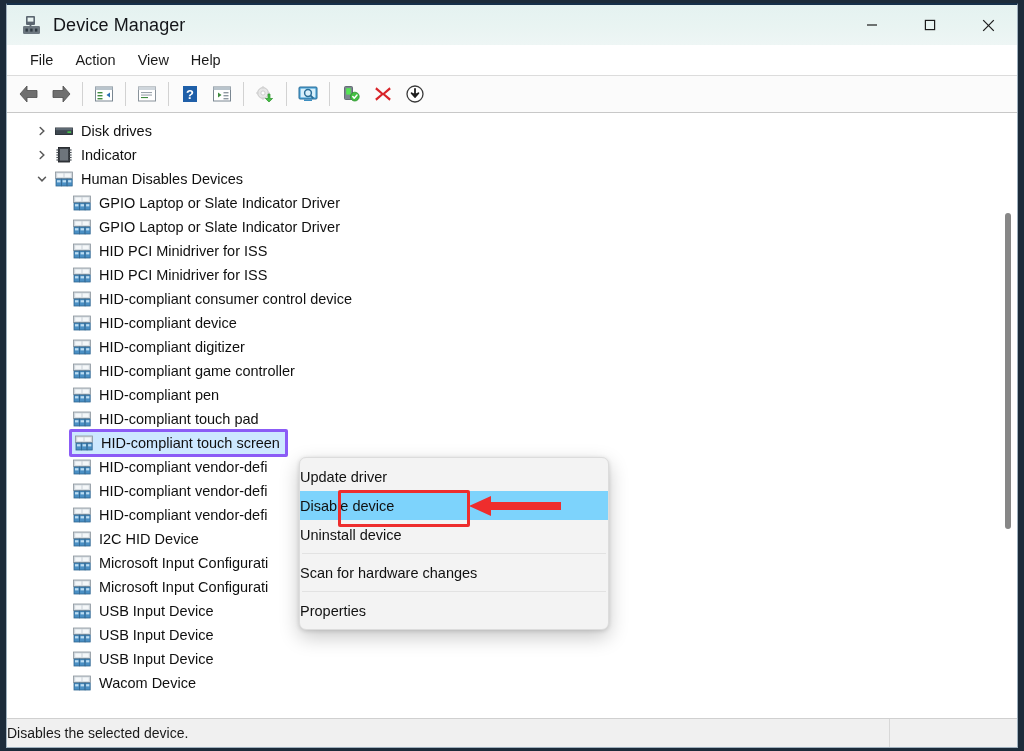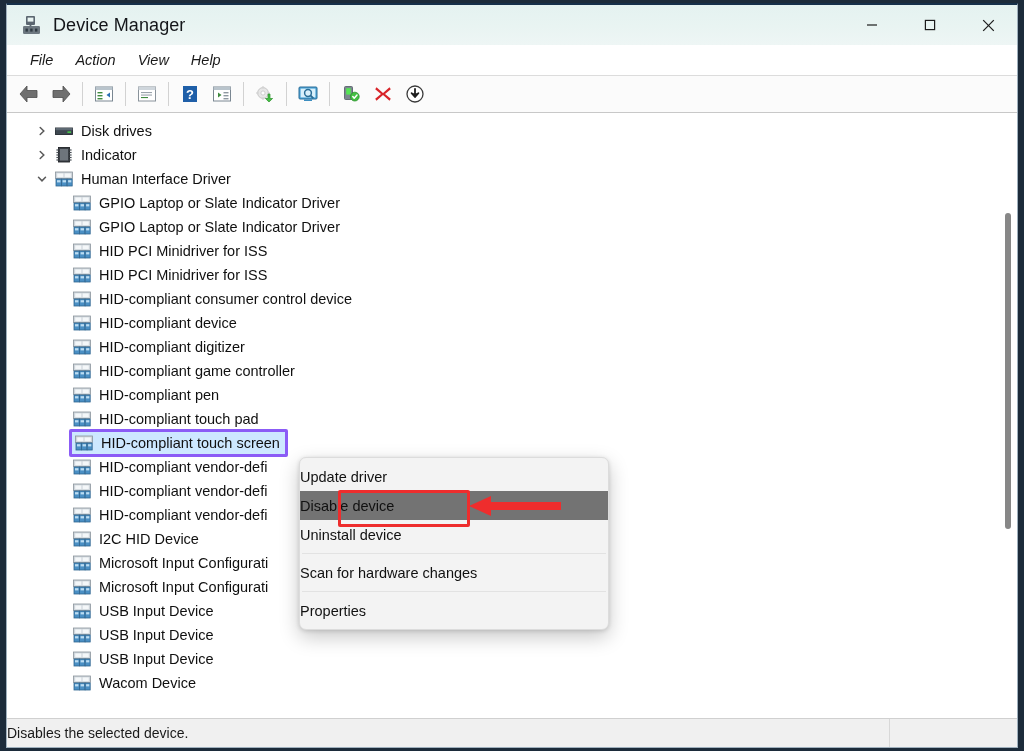--- a/index.html
+++ b/index.html
@@ -74,21 +74,20 @@
 
   
   .menubar {
     height: 29px;
     background: #ffffff;
     display: flex;
     align-items: center;
     padding-left: 12px;
     flex: 0 0 auto;
     border-bottom: 1px solid #ffffff;
-    font-style: italic;
   }
   .menu-item {
     font-size: 14.5px;
     color: #1a1a1a;
     padding: 3px 11px;
     cursor: default;
     white-space: nowrap;
   }
 
   
@@ -205,21 +204,21 @@
   }
   .ctx-item {
     height: 29px;
     display: flex;
     align-items: center;
     font-size: 14.5px;
     color: #111111;
     cursor: default;
     white-space: nowrap;
   }
-  .ctx-item.hovered { background: #737373; }
+  .ctx-item.hovered { background: #7dd3fc; }
   .ctx-sep {
     height: 1px;
     background: #e2e2e2;
     margin: 4px 2px;
   }
 
   
   .anno-box {
     position: absolute;
     border: 3px solid #ee2d2d;
@@ -466,21 +465,21 @@
                 <rect x="1.5" y="2" width="17" height="6.5" fill="#cfd6dc" stroke="#8b949c" stroke-width="0.8"></rect>
                 <rect x="3.2" y="3.4" width="6.2" height="3.8" fill="#f4f7f9"></rect>
                 <rect x="10.6" y="3.4" width="6.2" height="3.8" fill="#f4f7f9"></rect>
                 <rect x="2" y="9" width="5.4" height="7" fill="#4a8fc4" stroke="#2f6590" stroke-width="0.8"></rect>
                 <rect x="7.6" y="9" width="5.4" height="7" fill="#4a8fc4" stroke="#2f6590" stroke-width="0.8"></rect>
                 <rect x="13.2" y="9" width="5" height="7" fill="#4a8fc4" stroke="#2f6590" stroke-width="0.8"></rect>
                 <rect x="3" y="10.2" width="3.4" height="2.2" fill="#bcdcf2"></rect>
                 <rect x="8.6" y="10.2" width="3.4" height="2.2" fill="#bcdcf2"></rect>
                 <rect x="14.1" y="10.2" width="3.2" height="2.2" fill="#bcdcf2"></rect>
               </svg></div>
-            <div class="tw-label">Human Interface Driver</div>
+            <div class="tw-label">Human Disables Devices</div>
           </div>
         </div>
         <div class="tree-row">
           <div class="tw-spacer"></div>
           <div class="tw-chevron"></div>
           <div class="tw-inner">
             <div class="tw-icon"><svg width="20" height="18" viewBox="0 0 20 18">
                 <rect x="1.5" y="2" width="17" height="6.5" fill="#cfd6dc" stroke="#8b949c" stroke-width="0.8"></rect>
                 <rect x="3.2" y="3.4" width="6.2" height="3.8" fill="#f4f7f9"></rect>
                 <rect x="10.6" y="3.4" width="6.2" height="3.8" fill="#f4f7f9"></rect>

